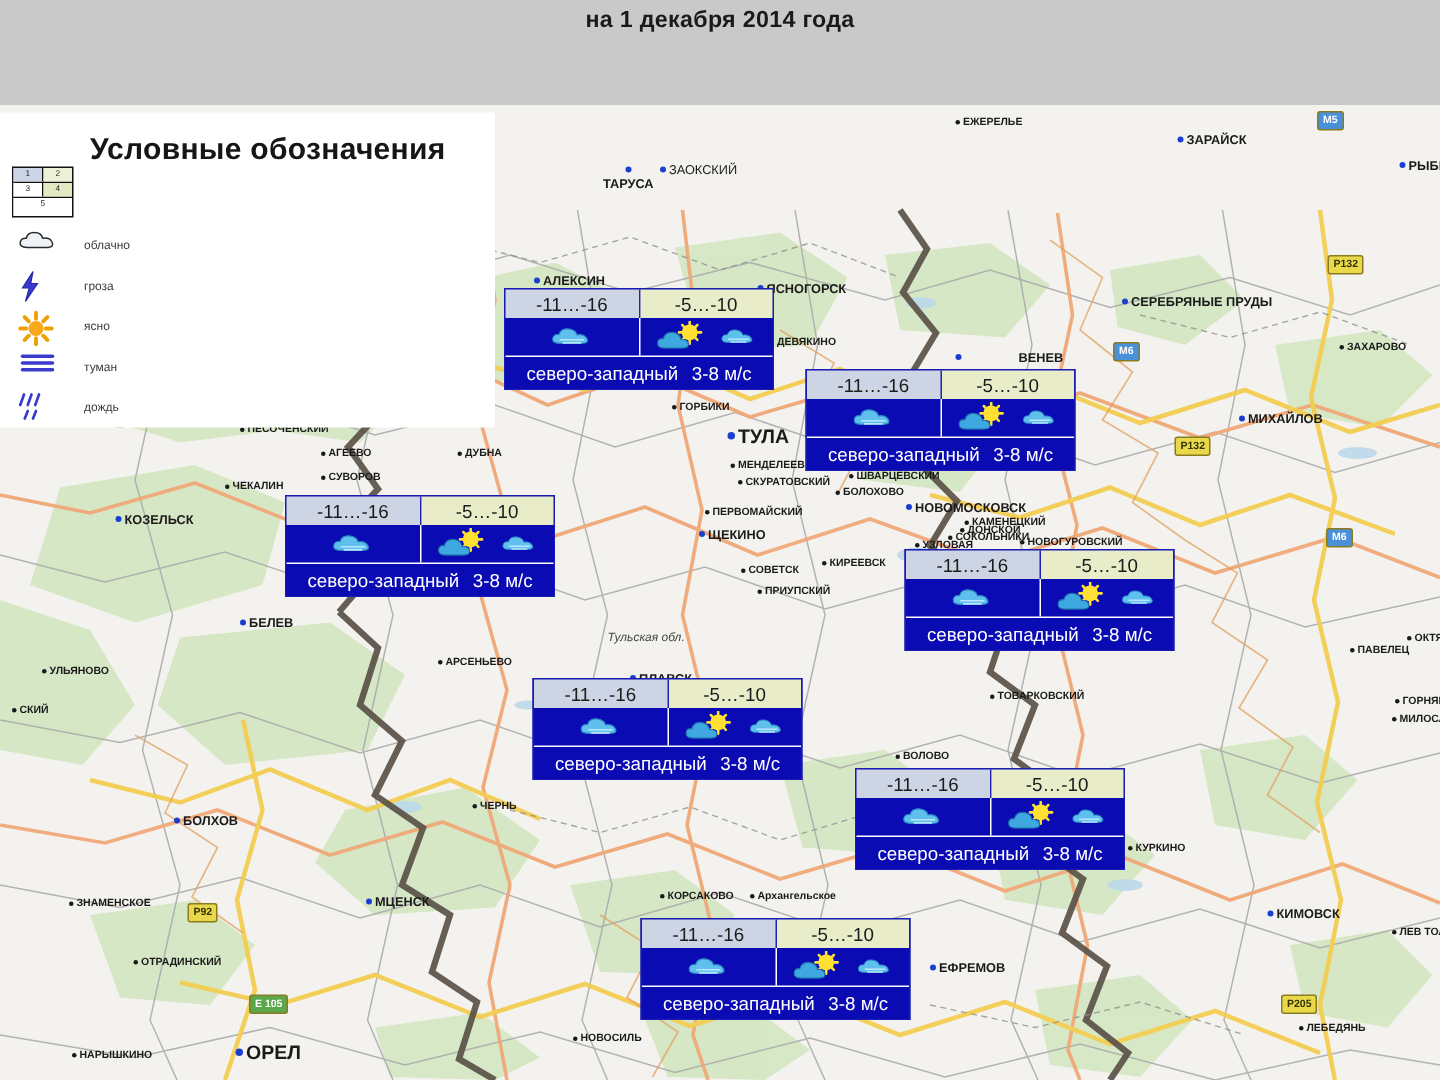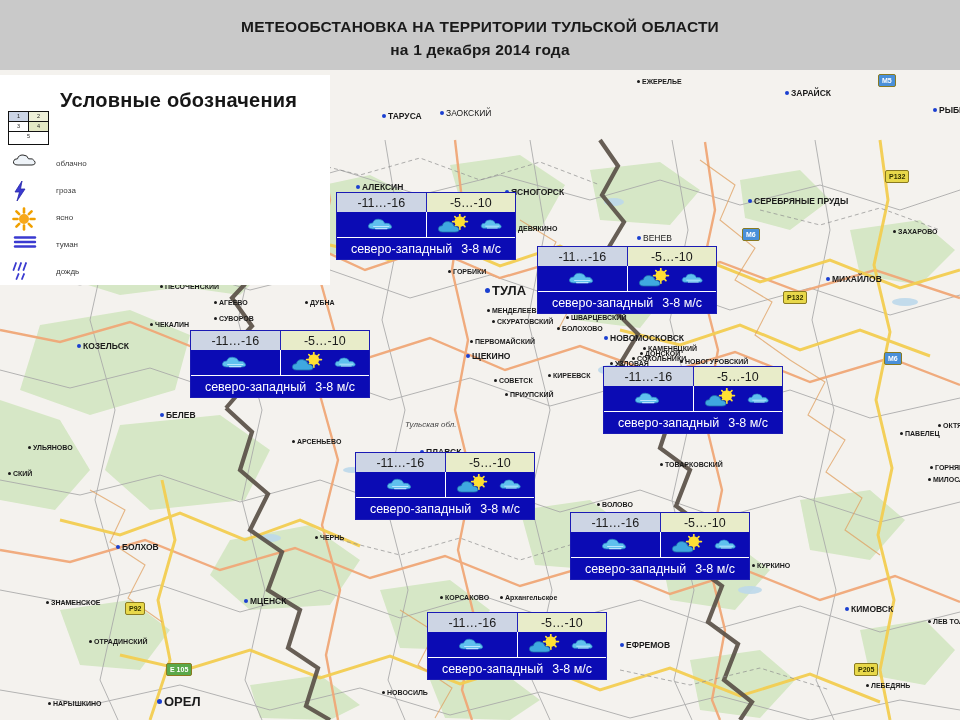--- a/index.html
+++ b/index.html
@@ -220,21 +220,21 @@
           <path d="M700 90 L735 115 L720 150 L755 178 L735 210 L772 232 L755 265 L790 290"></path>
           <path d="M790 290 L825 312 L808 345 L845 370 L826 402 L862 428 L845 460 L880 485"></path>
           <path d="M90 420 L125 440 L110 472 L145 495 L128 528 L162 552"></path>
           <path d="M400 540 L435 562 L418 595 L452 618 L435 648"></path>
           <path d="M520 150 L556 172 L540 205 L575 228 L558 260"></path>
         </g>
       </g>
     </svg>
 
     <div id="cities-layer">
-        <div style="position: absolute; left: 382px; top: 41px; white-space: nowrap; display: flex; align-items: center; gap: 2px;">
+        <div style="position: absolute; left: 402px; top: 41px; white-space: nowrap; display: flex; align-items: center; gap: 2px; flex-direction: column;">
           <span style="width: 4px; height: 4px; border-radius: 50%; background: rgb(26, 63, 208); flex: 0 0 auto;"></span>
           <span style="font-size: 8.5px; font-weight: bold; color: rgb(26, 26, 26); font-style: normal;">ТАРУСА</span>
         </div>
         <div style="position: absolute; left: 440px; top: 38px; white-space: nowrap; display: flex; align-items: center; gap: 2px;">
           <span style="width: 4px; height: 4px; border-radius: 50%; background: rgb(26, 63, 208); flex: 0 0 auto;"></span>
           <span style="font-size: 8.5px; font-weight: normal; color: rgb(26, 26, 26); font-style: normal;">ЗАОКСКИЙ</span>
         </div>
         <div style="position: absolute; left: 637px; top: 8px; white-space: nowrap; display: flex; align-items: center; gap: 2px;">
           <span style="width: 3px; height: 3px; border-radius: 50%; background: rgb(26, 26, 26); flex: 0 0 auto;"></span>
           <span style="font-size: 7px; font-weight: bold; color: rgb(26, 26, 26); font-style: normal;">ЕЖЕРЕЛЬЕ</span>
@@ -258,21 +258,21 @@
         <div style="position: absolute; left: 748px; top: 126px; white-space: nowrap; display: flex; align-items: center; gap: 2px;">
           <span style="width: 4px; height: 4px; border-radius: 50%; background: rgb(26, 63, 208); flex: 0 0 auto;"></span>
           <span style="font-size: 8.5px; font-weight: bold; color: rgb(26, 26, 26); font-style: normal;">СЕРЕБРЯНЫЕ ПРУДЫ</span>
         </div>
         <div style="position: absolute; left: 893px; top: 158px; white-space: nowrap; display: flex; align-items: center; gap: 2px;">
           <span style="width: 3px; height: 3px; border-radius: 50%; background: rgb(26, 26, 26); flex: 0 0 auto;"></span>
           <span style="font-size: 7px; font-weight: bold; color: rgb(26, 26, 26); font-style: normal;">ЗАХАРОВО</span>
         </div>
         <div style="position: absolute; left: 637px; top: 163px; white-space: nowrap; display: flex; align-items: center; gap: 2px;">
           <span style="width: 4px; height: 4px; border-radius: 50%; background: rgb(26, 63, 208); flex: 0 0 auto;"></span>
-          <span style="font-size: 8.5px; font-weight: normal; color: rgb(26, 26, 26); font-style: normal;">ВЕНЕВ</span>
+          <span style="font-size: 8.5px; font-weight: bold; color: rgb(26, 26, 26); font-style: normal; margin-left: 36px;">ВЕНЕВ</span>
         </div>
         <div style="position: absolute; left: 513px; top: 155px; white-space: nowrap; display: flex; align-items: center; gap: 2px;">
           <span style="width: 3px; height: 3px; border-radius: 50%; background: rgb(26, 26, 26); flex: 0 0 auto;"></span>
           <span style="font-size: 7px; font-weight: bold; color: rgb(26, 26, 26); font-style: normal;">ДЕВЯКИНО</span>
         </div>
         <div style="position: absolute; left: 160px; top: 213px; white-space: nowrap; display: flex; align-items: center; gap: 2px;">
           <span style="width: 3px; height: 3px; border-radius: 50%; background: rgb(26, 26, 26); flex: 0 0 auto;"></span>
           <span style="font-size: 7px; font-weight: bold; color: rgb(26, 26, 26); font-style: normal;">ПЕСОЧЕНСКИЙ</span>
         </div>
         <div style="position: absolute; left: 214px; top: 229px; white-space: nowrap; display: flex; align-items: center; gap: 2px;">
@@ -494,21 +494,20 @@
         <div style="position: absolute; left: 742px; top: 158px; background: rgb(74, 144, 217); border: 1px solid rgb(138, 122, 32); border-radius: 2px; padding: 0px 3px; font-size: 7px; font-weight: bold; color: rgb(255, 255, 255); line-height: 11px;"><span>M6</span></div>
         <div style="position: absolute; left: 783px; top: 221px; background: rgb(232, 216, 74); border: 1px solid rgb(138, 122, 32); border-radius: 2px; padding: 0px 3px; font-size: 7px; font-weight: bold; color: rgb(51, 51, 0); line-height: 11px;"><span>Р132</span></div>
         <div style="position: absolute; left: 884px; top: 282px; background: rgb(74, 144, 217); border: 1px solid rgb(138, 122, 32); border-radius: 2px; padding: 0px 3px; font-size: 7px; font-weight: bold; color: rgb(255, 255, 255); line-height: 11px;"><span>M6</span></div>
         <div style="position: absolute; left: 125px; top: 532px; background: rgb(232, 216, 74); border: 1px solid rgb(138, 122, 32); border-radius: 2px; padding: 0px 3px; font-size: 7px; font-weight: bold; color: rgb(51, 51, 0); line-height: 11px;"><span>Р92</span></div>
         <div style="position: absolute; left: 166px; top: 593px; background: rgb(90, 168, 74); border: 1px solid rgb(138, 122, 32); border-radius: 2px; padding: 0px 3px; font-size: 7px; font-weight: bold; color: rgb(255, 255, 255); line-height: 11px;"><span>E 105</span></div>
         <div style="position: absolute; left: 854px; top: 593px; background: rgb(232, 216, 74); border: 1px solid rgb(138, 122, 32); border-radius: 2px; padding: 0px 3px; font-size: 7px; font-weight: bold; color: rgb(51, 51, 0); line-height: 11px;"><span>Р205</span></div>
       </div>
   </div>
 
   <div class="header">
-    <div class="title-line l1">МЕТЕООБСТАНОВКА НА ТЕРРИТОРИИ ТУЛЬСКОЙ ОБЛАСТИ</div>
     <div class="title-line l2">на 1 декабря 2014 года</div>
   </div>
 
   <div class="legend">
     <h2>Условные обозначения</h2>
 
     <div class="legend-table">
       <div class="lt-row">
         <div class="lt-c c1">1</div>
         <div class="lt-c c2">2</div>

